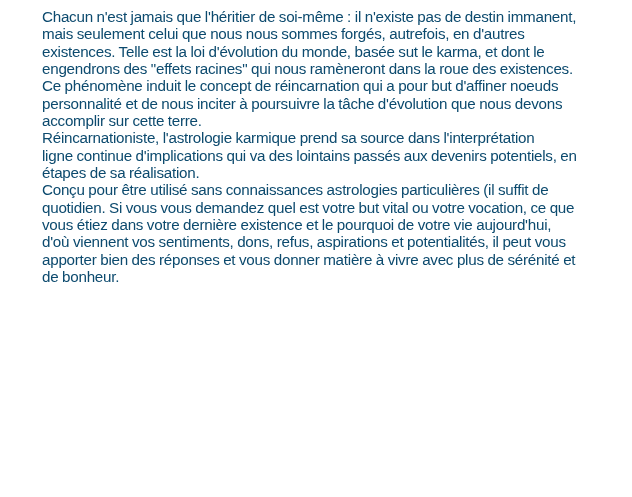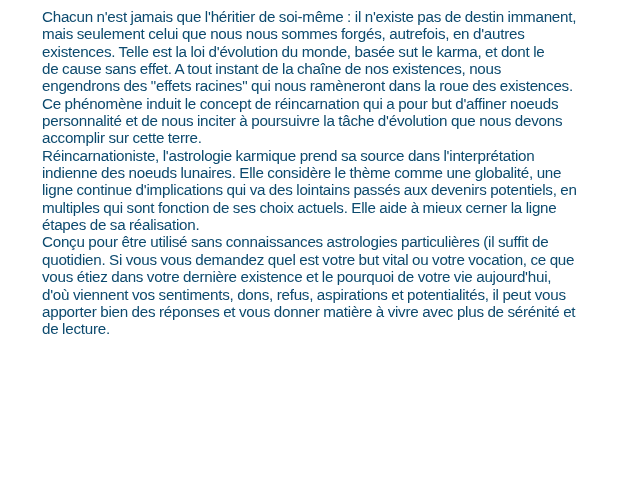--- a/index.html
+++ b/index.html
@@ -31,34 +31,31 @@
     }
   </style>
 </head>
 <body>
 
 <div class="doc">
   <div class="para">
     <span class="line">Chacun n'est jamais que l'héritier de soi-même : il n'existe pas de destin immanent,</span>
     <span class="line">mais seulement celui que nous nous sommes forgés, autrefois, en d'autres</span>
     <span class="line">existences. Telle est la loi d'évolution du monde, basée sut le karma, et dont le</span>
-    <span class="line">de cause sans effet. A tout instant de la chaîne de nos existences, nous</span>
     <span class="line">engendrons des "effets racines" qui nous ramèneront dans la roue des existences.</span>
     <span class="line">Ce phénomène induit le concept de réincarnation qui a pour but d'affiner noeuds</span>
     <span class="line">personnalité et de nous inciter à poursuivre la tâche d'évolution que nous devons</span>
     <span class="line">accomplir sur cette terre.</span>
   </div>
   <div class="para">
     <span class="line">Réincarnationiste, l'astrologie karmique prend sa source dans l'interprétation</span>
-    <span class="line">indienne des noeuds lunaires. Elle considère le thème comme une globalité, une</span>
     <span class="line">ligne continue d'implications qui va des lointains passés aux devenirs potentiels, en</span>
-    <span class="line">multiples qui sont fonction de ses choix actuels. Elle aide à mieux cerner la ligne</span>
     <span class="line">étapes de sa réalisation.</span>
   </div>
   <div class="para">
     <span class="line">Conçu pour être utilisé sans connaissances astrologies particulières (il suffit de</span>
     <span class="line">quotidien. Si vous vous demandez quel est votre but vital ou votre vocation, ce que</span>
     <span class="line">vous étiez dans votre dernière existence et le pourquoi de votre vie aujourd'hui,</span>
     <span class="line">d'où viennent vos sentiments, dons, refus, aspirations et potentialités, il peut vous</span>
     <span class="line">apporter bien des réponses et vous donner matière à vivre avec plus de sérénité et</span>
-    <span class="line">de lecture.</span>
+    <span class="line">de bonheur.</span>
   </div>
 </div>
 
 </body></html>

